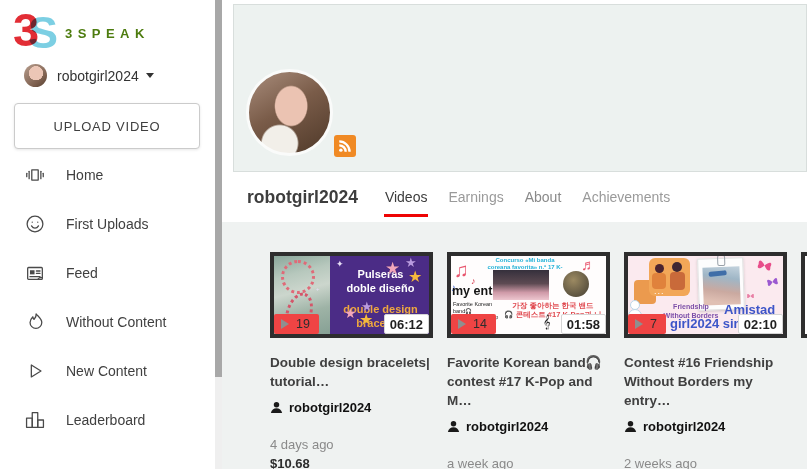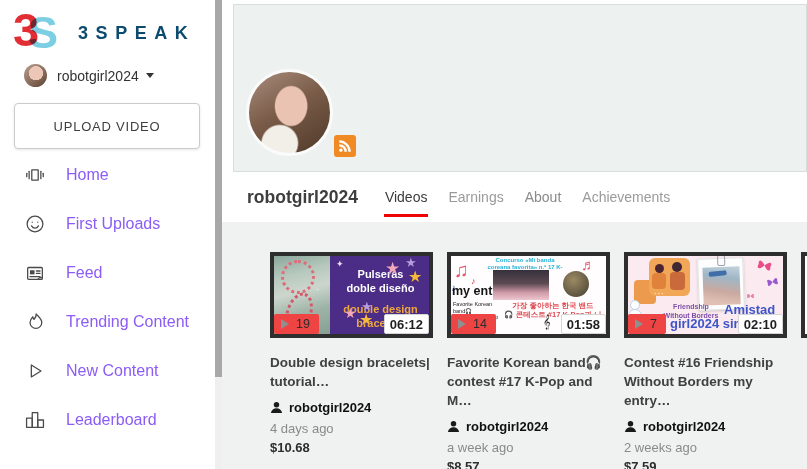--- a/index.html
+++ b/index.html
@@ -6,39 +6,39 @@
   html,body { background:#fff; }
   body { font-family:"Liberation Sans", sans-serif; }
   .screen { position:relative; width:807px; height:469px; overflow:hidden; background:#fff; }
 
   
   .sidebar { position:absolute; left:0; top:0; width:215px; height:469px; background:#fff; overflow:hidden; }
   .logo-row { position:absolute; left:13px; top:8px; height:50px; display:flex; align-items:center; }
   .logo-mark { position:relative; width:52px; height:50px; }
   .logo-3 { position:absolute; left:0; top:-3px; font-size:47px; font-weight:800; color:#e22d35; line-height:50px; }
   .logo-s { position:absolute; left:15px; top:0; font-size:45px; font-weight:800; color:#7ccfe3; line-height:50px; mix-blend-mode:multiply; }
-  .brand-text { margin-left:13px; font-size:18px; font-weight:700; letter-spacing:0.42em; color:#0c4a6e; white-space:nowrap; }
+  .brand-text { font-size:13px; font-weight:700; letter-spacing:0.42em; color:#4d7c0f; white-space:nowrap; }
 
   .user-row { position:absolute; left:24px; top:64px; display:flex; align-items:center; cursor:pointer; }
   .user-avatar { width:23px; height:23px; border-radius:50%;
     background: radial-gradient(circle at 52% 40%, #ecc6b6 0 38%, transparent 40%),
                 linear-gradient(140deg,#b99f8f 0%,#7d5f4e 70%,#55402f 100%); }
   .user-name { margin-left:10px; font-size:14px; color:#333; }
   .caret { margin-left:7px; width:0; height:0; border-left:4.5px solid transparent; border-right:4.5px solid transparent; border-top:5px solid #333; }
 
   .upload-btn { position:absolute; left:14px; top:103px; width:186px; height:46px; background:#fff;
     border:1px solid #cbcbcb; border-radius:4px; box-shadow:0 1px 3px rgba(0,0,0,.10);
     font-size:13px; color:#3f3f3f; letter-spacing:0.06em; font-weight:500;
     display:flex; align-items:center; justify-content:center; cursor:pointer;text-align:center; }
 
   .menu { position:absolute; left:0; top:150px; width:215px; }
   .menu-item { height:49px; display:flex; align-items:center; padding-left:24px; cursor:pointer; }
   .menu-icon { width:22px; height:22px; flex:0 0 22px; }
   .menu-icon svg { width:22px; height:22px; stroke:#4a4a4a; fill:none; stroke-width:1.4; stroke-linejoin:round; stroke-linecap:round; }
-  .menu-label { margin-left:20px; font-size:16px; color:#8b5cf6; }
+  .menu-label { margin-left:20px; font-size:14px; color:#404040; }
 
   
   .scrollbar { position:absolute; left:215px; top:0; width:7px; height:469px; background:#efefef; }
   .scroll-thumb { position:absolute; left:0; top:0; width:7px; height:377px; background:#a8a8a8; }
 
   
   .main { position:absolute; left:222px; top:0; right:0; bottom:0; background:#fff; }
   .banner { position:absolute; left:11px; top:4px; right:0; height:168px; background:#edf2f0; border:1px solid #d8dedc; }
   .profile-avatar { position:absolute; left:12px; top:64px; width:87px; height:87px; border-radius:50%;
     border:3px solid #fafbfa;
@@ -64,21 +64,21 @@
   .views-badge { position:absolute; left:0; bottom:0; height:20px; background:#ef4444; border-radius:2px;
     display:flex; align-items:center; padding:0 9px 0 7px; z-index:6; }
   .views-play { width:0; height:0; border-left:8px solid #8f8f8f; border-top:5px solid transparent; border-bottom:5px solid transparent; }
   .views-n { margin-left:7px; font-size:12.5px; color:#2e2e2e; }
   .duration-badge { position:absolute; right:0; bottom:0; height:20px; background:#fff; border:1px solid #d5d5d5; border-radius:2px;
     font-size:13px; font-weight:700; color:#1f1f1f; display:flex; align-items:center; padding:0 5px; z-index:6; }
 
   .v-title { margin-top:15px; width:162px; font-size:13.5px; font-weight:700; color:#404040; line-height:19px; cursor:pointer; }
   .v-author { margin-top:9px; display:flex; align-items:center; font-size:13px; font-weight:700; color:#101010; cursor:pointer; }
   .v-author svg { width:13px; height:13px; margin-right:6px; fill:#1a1a1a; }
-  .v-age { margin-top:6px; font-size:13px; color:#8a8a8a; }
+  .v-age { margin-top:22px; font-size:13px; color:#8a8a8a; }
   .v-price { margin-top:4px; font-size:13px; font-weight:700; color:#2d2d2d; }
 
   
   .t1 { background:#4b2c86; }
   .t1-photo { position:absolute; left:0; top:0; width:56px; height:78px;
     background:linear-gradient(165deg,#8aa79b 0%,#b7c8bd 25%,#ccd6cd 45%,#9eb3a6 70%,#86a094 100%); overflow:hidden; }
   .t1-beads1 { position:absolute; left:7px; top:4px; width:34px; height:34px; border:3px dotted #e06a78; border-radius:50%; }
   .t1-beads2 { position:absolute; left:12px; top:36px; width:26px; height:42px; border:3px dotted #d4566a; border-radius:50%; transform:rotate(18deg); }
   .t1-text { position:absolute; left:58px; top:11px; width:97px; text-align:center; }
   .t1-l12 { font-size:11px; font-weight:700; color:#fff; line-height:14px; }
@@ -191,21 +191,21 @@
         </span>
         <span class="menu-label">Feed</span>
       </div>
 
       <div class="menu-item">
         <span class="menu-icon">
           <svg viewBox="0 0 24 24">
               <path d="M13.2 3.2c.5 3-.9 4.6-2.2 6-.8-.8-1.2-1.7-1.3-2.9-1.7 1.8-3.1 4-3.1 6.2a6.4 6.4 0 0 0 12.8 0c0-3.8-3.4-6-6.2-9.3z"></path>
             </svg>
         </span>
-        <span class="menu-label">Trending Content</span>
+        <span class="menu-label">Without Content</span>
       </div>
 
       <div class="menu-item">
         <span class="menu-icon">
           <svg viewBox="0 0 24 24">
               <path d="M8 5.5v13l10.5-6.5z"></path>
             </svg>
         </span>
         <span class="menu-label">New Content</span>
       </div>

